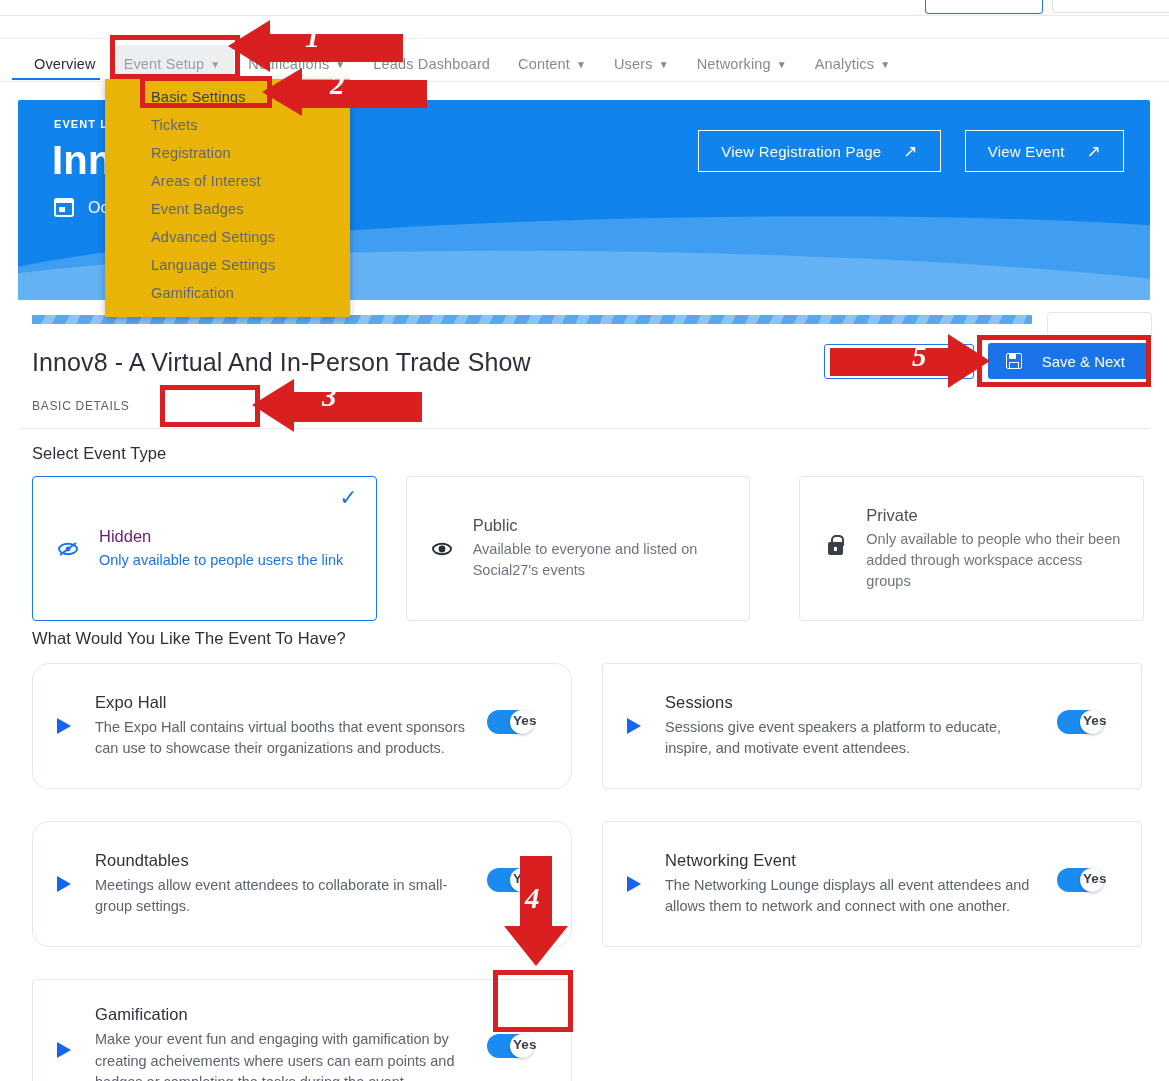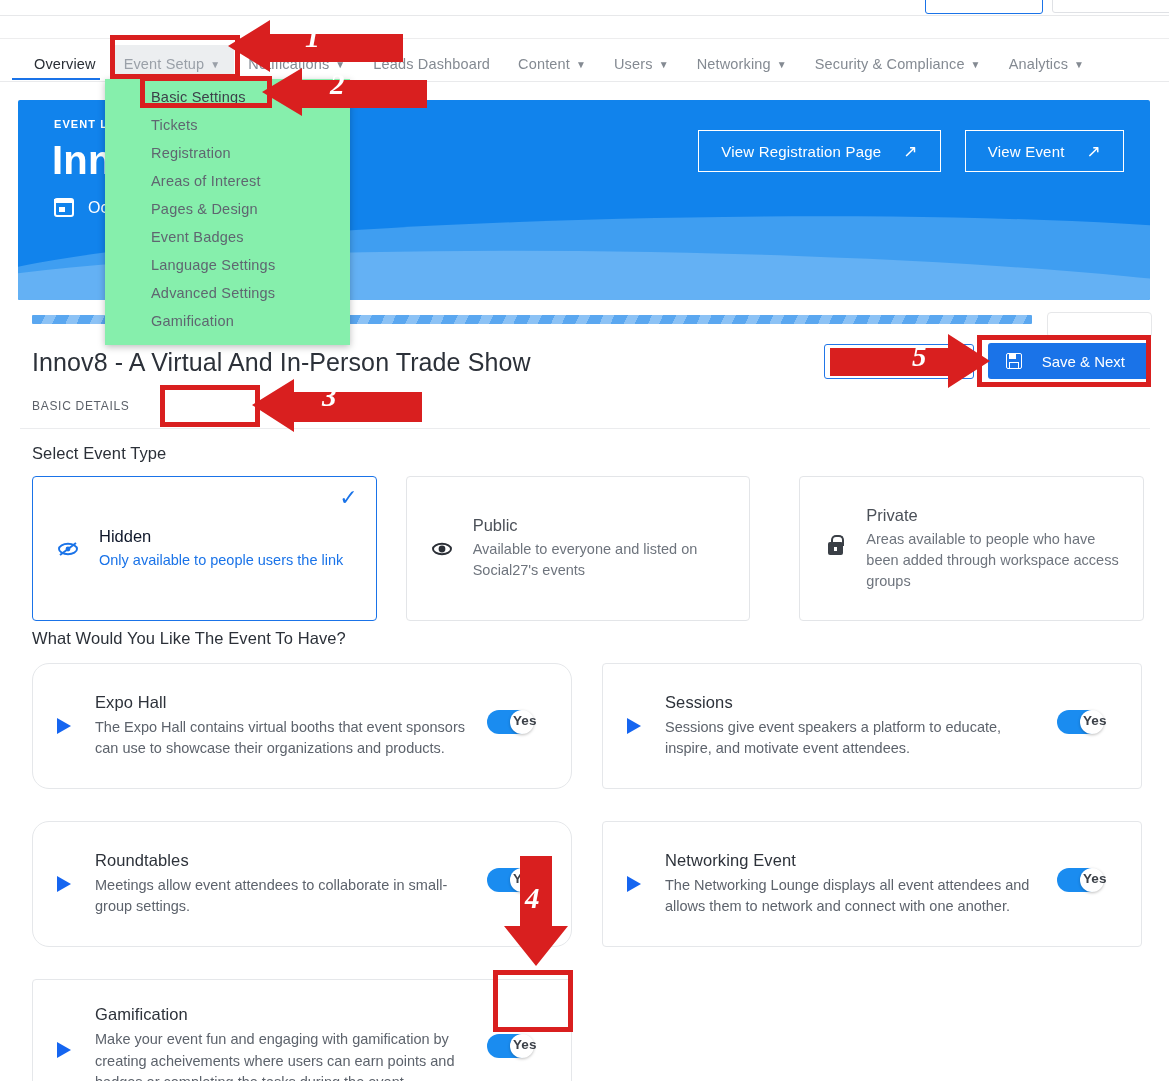--- a/index.html
+++ b/index.html
@@ -33,21 +33,21 @@
   }
   .nav-item.active { color: #2a2f36; }
   .nav-item.open { background: #eceef0; color: #9aa0a8; }
   .nav-caret { font-size: 10px; margin-left: 6px; position: relative; top: -1px; }
   .nav-underline { position: absolute; left: 12px; top: 78px; width: 88px; height: 2px; background: #1a73e8; }
   .nav-bottom-line { position: absolute; left: 0; top: 81px; width: 1169px; height: 1px; background: #e9eaec; }
 
   
   .dropdown {
     position: absolute; left: 105px; top: 79px; width: 245px;
-    background: #86efac; box-shadow: 0 2px 7px rgba(0,0,0,.26); z-index: 40; padding: 4px 0 10px 0;
+    background: #eab308; box-shadow: 0 2px 7px rgba(0,0,0,.26); z-index: 40; padding: 4px 0 10px 0;
   }
   .dd-item {
     height: 28px; line-height: 28px; padding-left: 46px;
     font-size: 14.5px; color: #5f6670; letter-spacing: .2px; cursor: pointer; white-space: nowrap;
   }
   .dd-item.first { color: #3c4149; }
 
   
   .hero {
     position: absolute; left: 18px; top: 100px; width: 1132px; height: 200px;
@@ -146,21 +146,21 @@
   .et-card {
     width: 351px; background: #fff; border: 1px solid #e3e5e8; border-radius: 4px;
     position: relative; padding: 26px 20px 26px 18px; display: flex; align-items: center; cursor: pointer;
   }
   .et-card.sel { border: 1.6px solid #1a73e8; min-height: 126px; }
   .et-card.c2 { min-height: 131px; }
   .et-card.c3 { min-height: 145px; margin-left: 20px; }
   .et-icon { width: 34px; flex: none; display: flex; justify-content: center; align-items: center; }
   .et-body { padding-left: 14px; }
   .et-name { font-size: 16.5px; color: #4b5058; margin-bottom: 4px; }
-  .et-card.sel .et-name { color: #0f172a; }
+  .et-card.sel .et-name { color: #701a75; }
   .et-desc { font-size: 14.5px; color: #6e747d; line-height: 21px; }
   .et-card.sel .et-desc { color: #1a73e8; }
   .et-check { position: absolute; right: 18px; top: 10px; color: #1a73e8; font-size: 22px; line-height: 1; }
   .icon-lock {
     width: 15px; height: 13px; background: #3a3f46; border-radius: 2px; position: relative;
   }
   .icon-lock:before {
     content: ""; position: absolute; left: 3px; top: -7px; width: 9px; height: 9px;
     border: 2.2px solid #3a3f46; border-bottom: none; border-radius: 5px 5px 0 0;
   }
@@ -227,21 +227,20 @@
 
   <div class="navbar">
     <div class="nav-items" id="nav-items">
         <div class="nav-item active"><span>Overview</span></div>
         <div class="nav-item open"><span>Event Setup</span><span class="nav-caret">▼</span></div>
         <div class="nav-item"><span>Notifications</span><span class="nav-caret">▼</span></div>
         <div class="nav-item"><span>Leads Dashboard</span></div>
         <div class="nav-item"><span>Content</span><span class="nav-caret">▼</span></div>
         <div class="nav-item"><span>Users</span><span class="nav-caret">▼</span></div>
         <div class="nav-item"><span>Networking</span><span class="nav-caret">▼</span></div>
-        <div class="nav-item"><span>Security &amp; Compliance</span><span class="nav-caret">▼</span></div>
         <div class="nav-item"><span>Analytics</span><span class="nav-caret">▼</span></div>
       </div>
   </div>
   <div class="nav-underline"></div>
   <div class="nav-bottom-line"></div>
 
   <div class="hero">
     <div class="wave1"></div>
     <div class="wave2"></div>
     <div class="hero-live">EVENT LIVE</div>
@@ -312,21 +311,21 @@
           <div class="et-name">Public</div>
           <div class="et-desc">Available to everyone and listed on Social27's events</div>
         </div>
       </div>
       <div class="et-card c3">
         <div class="et-icon">
           <span class="icon-lock"></span>
         </div>
         <div class="et-body">
           <div class="et-name">Private</div>
-          <div class="et-desc">Areas available to people who have been added through workspace access groups</div>
+          <div class="et-desc">Only available to people who their been added through workspace access groups</div>
         </div>
       </div>
     </div>
 
   <div class="sec-h" id="sec-features">What Would You Like The Event To Have?</div>
   <div class="feat-grid" id="feat-grid">
       <div class="feat-card h1">
         <div class="feat-play">
           <svg width="16" height="18" viewBox="0 0 16 18">
             <polygon points="1,1 15,9 1,17" fill="#1565f0"></polygon>
@@ -416,24 +415,23 @@
           </div>
         </div>
       </div>
     </div>
 
   <div class="dropdown" id="dropdown">
       <div class="dd-item first">Basic Settings</div>
       <div class="dd-item">Tickets</div>
       <div class="dd-item">Registration</div>
       <div class="dd-item">Areas of Interest</div>
-      <div class="dd-item">Pages &amp; Design</div>
       <div class="dd-item">Event Badges</div>
+      <div class="dd-item">Advanced Settings</div>
       <div class="dd-item">Language Settings</div>
-      <div class="dd-item">Advanced Settings</div>
       <div class="dd-item">Gamification</div>
     </div>
 
   <div class="ann redbox" style="left:110px; top:35px; width:130px; height:44px;"></div>
   <svg class="arrow-h" style="left:228px; top:18px;" width="175" height="56" viewBox="0 0 175 56">
     <polygon points="0,28 42,2 42,16 175,16 175,44 42,44 42,54" fill="#d91f1f"></polygon>
   </svg>
   <div class="arrow-num" style="left:305px; top:20px; font-size:30px;">1</div>
 
   <div class="ann redbox" style="left:140px; top:76px; width:132px; height:32px;"></div>

